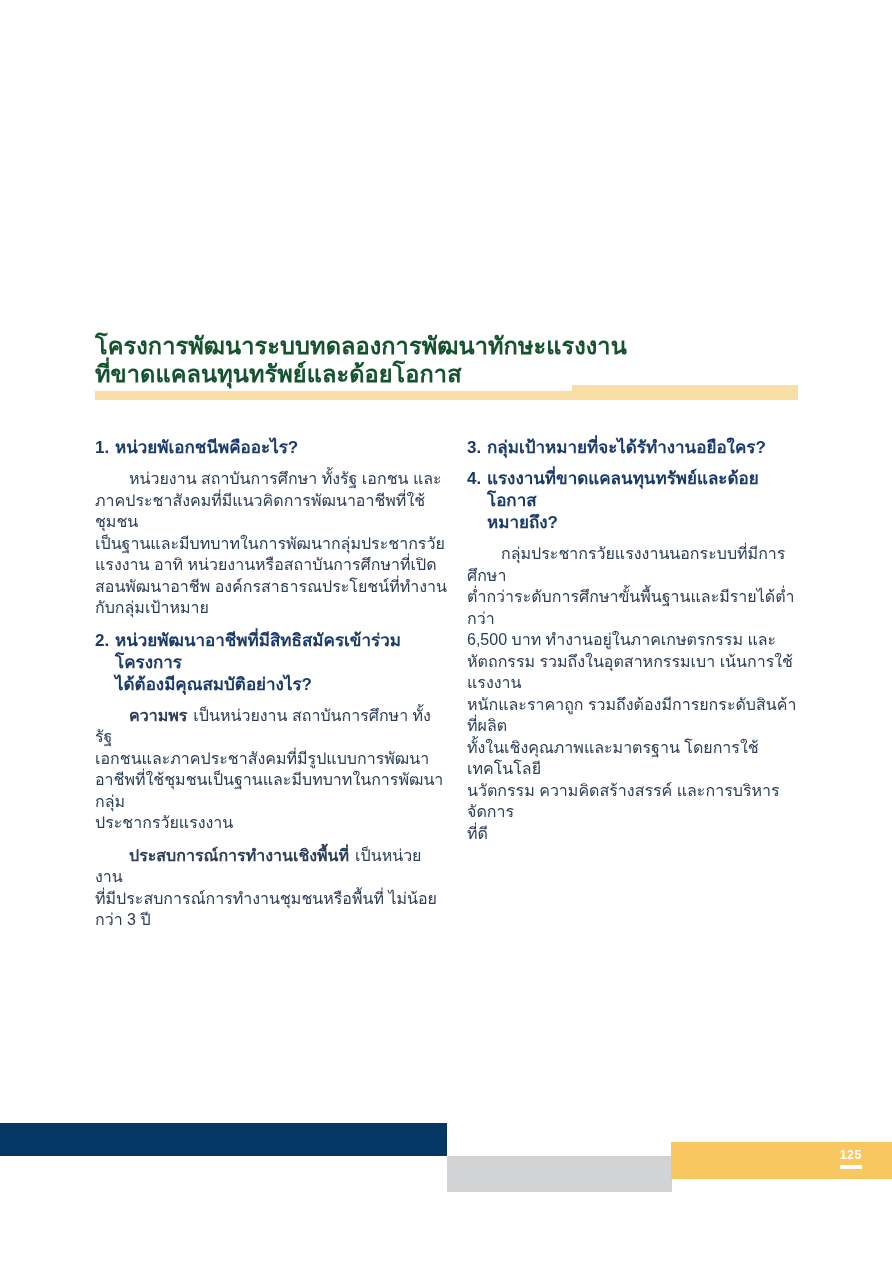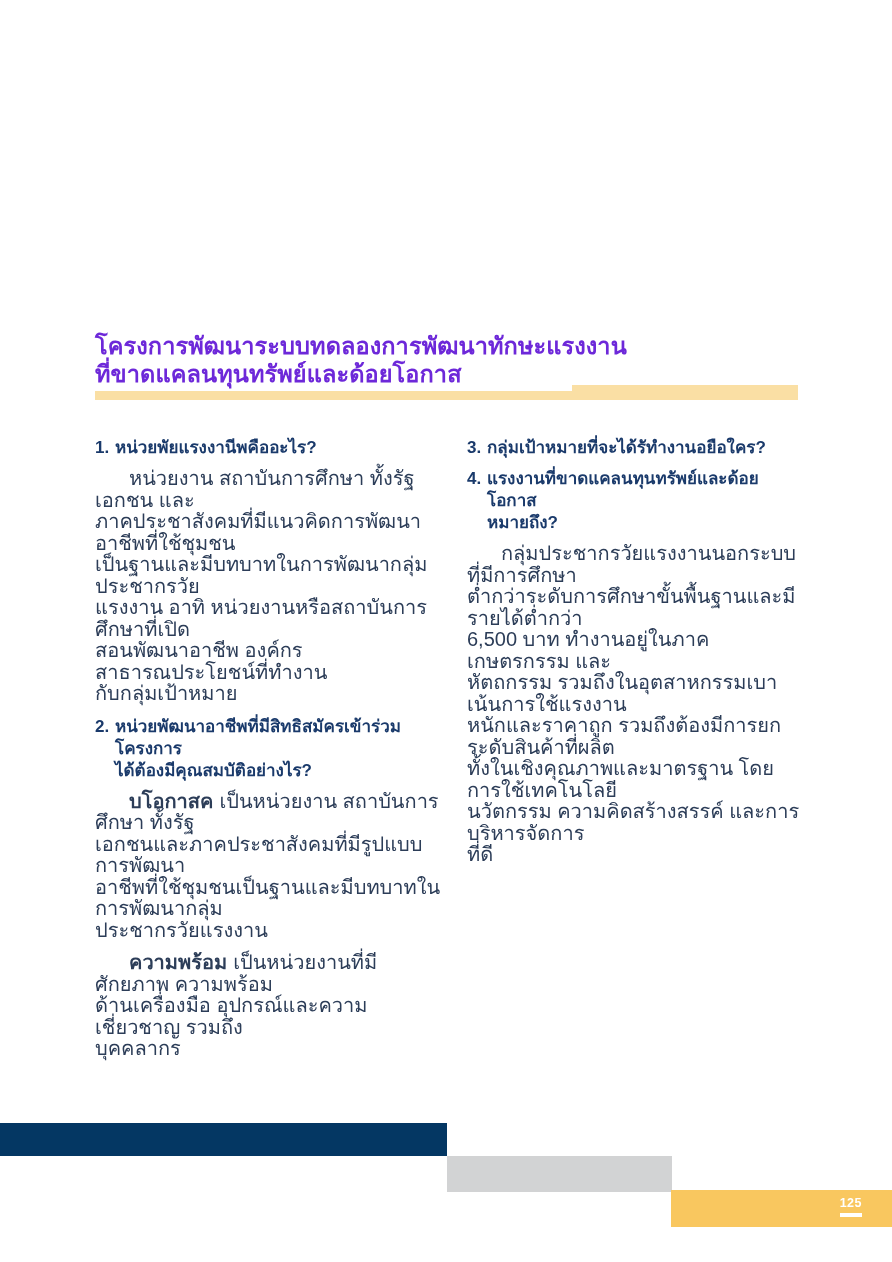--- a/index.html
+++ b/index.html
@@ -5,45 +5,45 @@
   html,body{margin:0;padding:0;background:#e8e8e8;}
   .page{
     position:relative;width:892px;height:1262px;margin:0 auto;
     background:#ffffff;overflow:hidden;
     font-family:"Liberation Sans","DejaVu Sans",sans-serif;
   }
   
   .title-block{position:absolute;left:95px;top:332px;width:705px;}
   .doc-title{
     margin:0;font-size:23.5px;line-height:28px;font-weight:600;
-    color:#6d28d9;white-space:pre-line;letter-spacing:.1px;
+    color:#14532d;white-space:pre-line;letter-spacing:.1px;
   }
   .accent-bar-main{position:absolute;left:95px;top:391px;width:703px;height:9px;background:#FADFA4;}
   .accent-bar-step{position:absolute;left:572px;top:385px;width:226px;height:15px;background:#FADFA4;}
   
   .col{position:absolute;top:437px;color:#2C3D58;}
   .col-1{left:95px;width:352px;}
   .col-2{left:467px;width:334px;}
   .sec-heading{
     display:flex;margin:0 0 9px 0;
     font-size:17px;line-height:22px;font-weight:700;color:#1A3A6B;
   }
   .sec-heading .num{flex:0 0 20px;}
   .sec-heading .ht{flex:1;white-space:pre-line;}
   .body-par{
-    margin:0 0 11px 0;font-size:20px;line-height:21.5px;
+    margin:0 0 11px 0;font-size:16px;line-height:21.5px;
     white-space:pre-line;text-indent:34px;color:#2C3D58;
   }
   .body-par .lead{font-weight:700;margin-right:6px;white-space:normal;}
   .body-par .cont{white-space:pre-line;}
   
   .bar{position:absolute;}
   .bar-navy{left:0;top:1123px;width:447px;height:33px;background:#043763;}
   .bar-gray{left:447px;top:1156px;width:225px;height:36px;background:#D2D3D4;}
-  .bar-yellow{left:671px;top:1190px;width:221px;height:37px;background:#F9C75F;}
+  .bar-yellow{left:671px;top:1142px;width:221px;height:37px;background:#F9C75F;}
   .pagenum-wrap{
     position:absolute;right:30px;top:6px;text-align:center;
     color:#ffffff;
   }
   .pagenum{font-size:12.5px;font-weight:700;line-height:14px;letter-spacing:.5px;}
   .pagenum-dash{width:22px;height:4px;background:#ffffff;margin:3px auto 0 auto;}
 </style>
 </head>
 <body>
 
@@ -53,45 +53,45 @@
     <h1 class="doc-title">โครงการพัฒนาระบบทดลองการพัฒนาทักษะแรงงาน
 ที่ขาดแคลนทุนทรัพย์และด้อยโอกาส</h1>
   </div>
   <div class="accent-bar-step"></div>
   <div class="accent-bar-main"></div>
 
   <div class="col col-1">
 
     <h2 class="sec-heading">
       <span class="num">1.</span>
-      <span class="ht">หน่วยพัยแรงงานีพคืออะไร?</span>
+      <span class="ht">หน่วยพัเอกชนีพคืออะไร?</span>
     </h2>
     <p class="body-par">หน่วยงาน สถาบันการศึกษา ทั้งรัฐ เอกชน และ
 ภาคประชาสังคมที่มีแนวคิดการพัฒนาอาชีพที่ใช้ชุมชน
 เป็นฐานและมีบทบาทในการพัฒนากลุ่มประชากรวัย
 แรงงาน อาทิ หน่วยงานหรือสถาบันการศึกษาที่เปิด
 สอนพัฒนาอาชีพ องค์กรสาธารณประโยชน์ที่ทำงาน
 กับกลุ่มเป้าหมาย</p>
 
     <h2 class="sec-heading">
       <span class="num">2.</span>
       <span class="ht">หน่วยพัฒนาอาชีพที่มีสิทธิสมัครเข้าร่วมโครงการ
 ได้ต้องมีคุณสมบัติอย่างไร?</span>
     </h2>
 
-    <p class="body-par"><span class="lead">บโอกาสค</span><span class="cont">เป็นหน่วยงาน สถาบันการศึกษา ทั้งรัฐ
+    <p class="body-par"><span class="lead">ความพร</span><span class="cont">เป็นหน่วยงาน สถาบันการศึกษา ทั้งรัฐ
 เอกชนและภาคประชาสังคมที่มีรูปแบบการพัฒนา
 อาชีพที่ใช้ชุมชนเป็นฐานและมีบทบาทในการพัฒนากลุ่ม
 ประชากรวัยแรงงาน</span></p>
 
 
+    <p class="body-par"><span class="lead">ประสบการณ์การทำงานเชิงพื้นที่</span><span class="cont">เป็นหน่วยงาน
+ที่มีประสบการณ์การทำงานชุมชนหรือพื้นที่ ไม่น้อย
+กว่า 3 ปี</span></p>
 
-    <p class="body-par"><span class="lead">ความพร้อม</span><span class="cont">เป็นหน่วยงานที่มีศักยภาพ ความพร้อม
-ด้านเครื่องมือ อุปกรณ์และความเชี่ยวชาญ รวมถึง
-บุคคลากร</span></p>
 
   </div>
 
   <div class="col col-2">
 
     <h2 class="sec-heading">
       <span class="num">3.</span>
       <span class="ht">กลุ่มเป้าหมายที่จะได้รัทำงานอยือใคร?</span>
     </h2>
 

